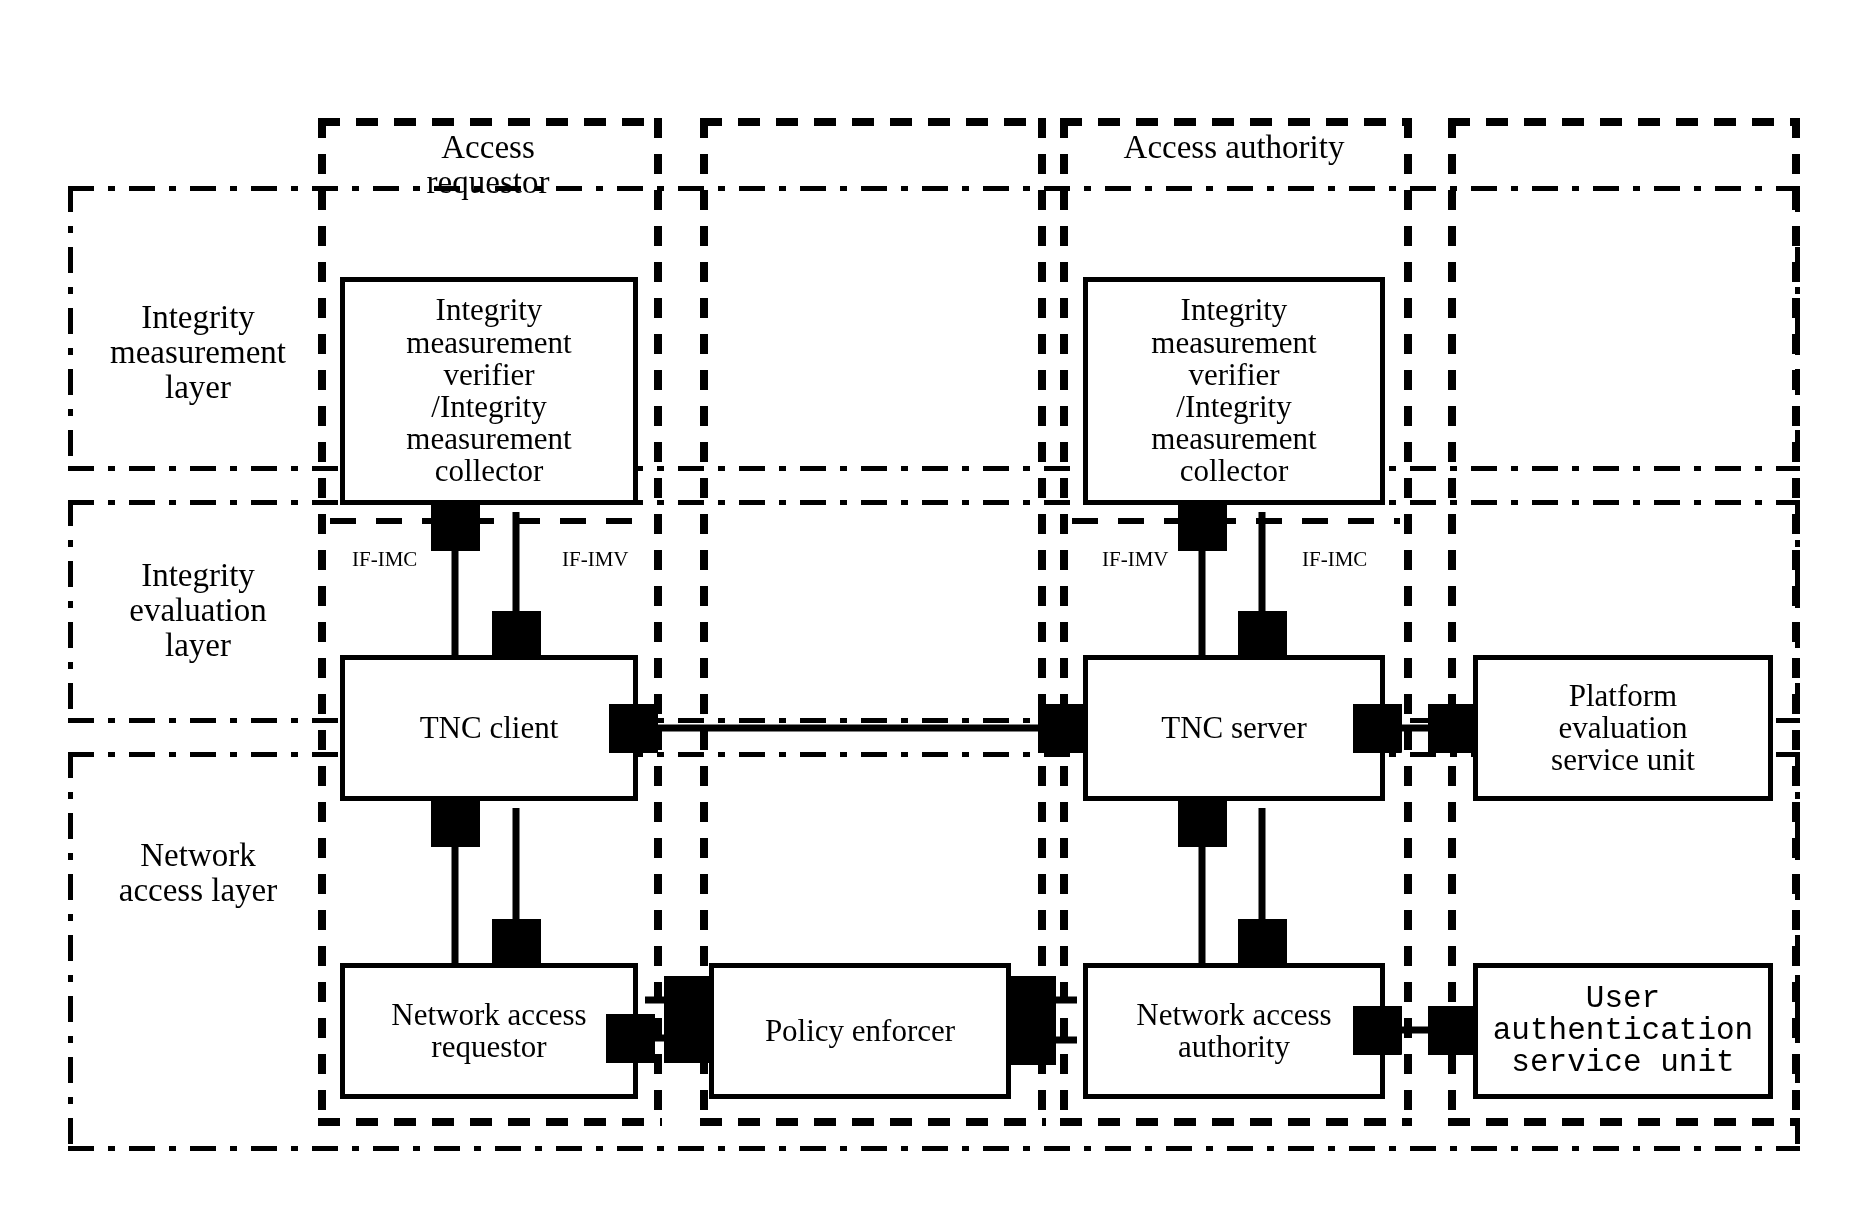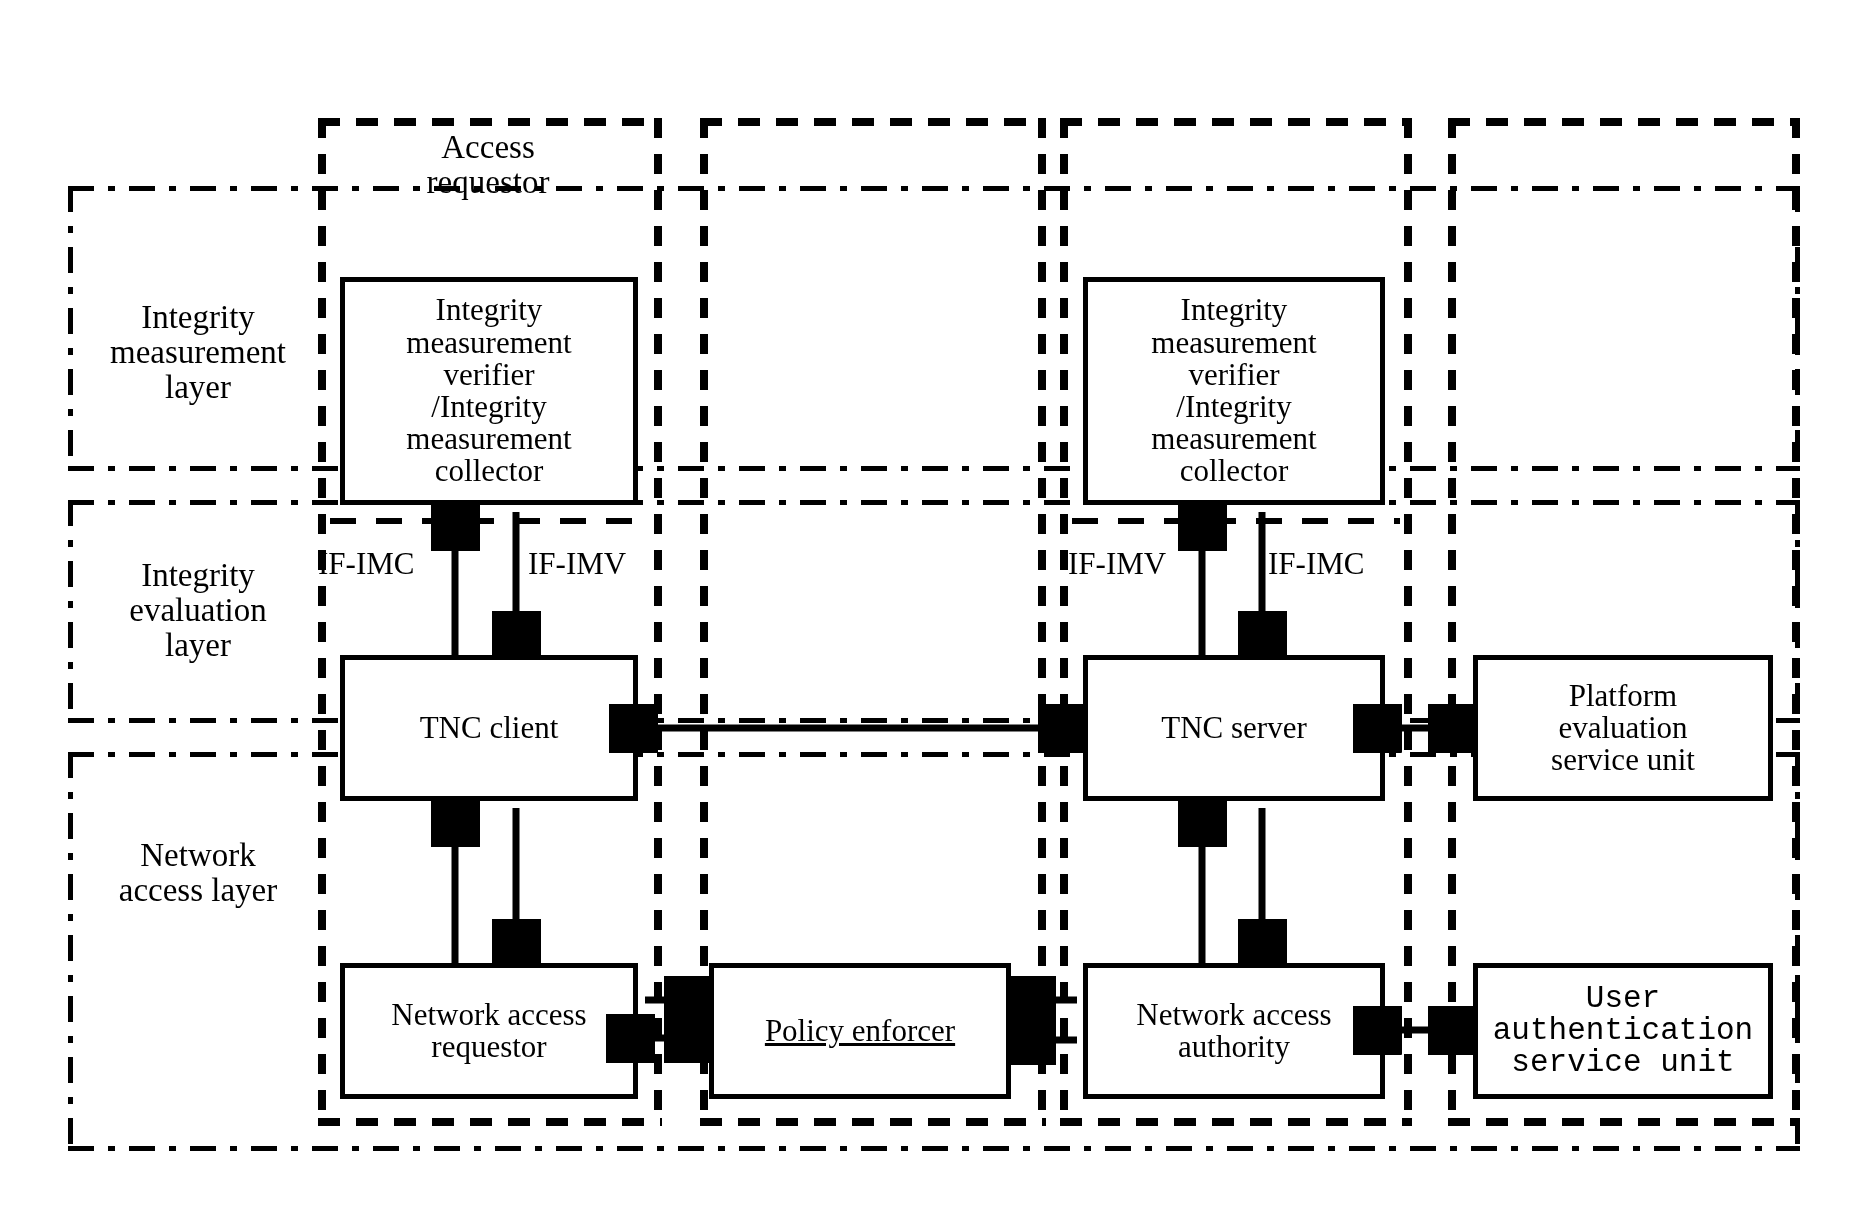--- a/index.html
+++ b/index.html
@@ -41,21 +41,21 @@
     display:flex;align-items:center;justify-content:center;
     text-align:center;line-height:1.04;font-size:31px;
     padding:2px 4px;
   }
 
   
   .lbl{
     position:absolute;text-align:center;line-height:1.06;
     font-size:33px;white-space:pre-line;
   }
-  .lbl-sm{font-size:31px;}
+  .lbl-sm{font-size:21px;margin-left:34px;}
 
   
   svg.arrows{position:absolute;left:0;top:0;width:1857px;height:1221px;overflow:visible;}
   svg.arrows line,svg.arrows path{stroke:#000;stroke-width:7;fill:none;}
 </style>
 </head>
 <body>
 
 <div id="root">
 
@@ -92,20 +92,21 @@
   <div class="entdot-h" style="left:1448px;top:118px;width:352px;"></div>
   <div class="entdot-h" style="left:1448px;top:1118px;width:352px;"></div>
   <div class="entdot-v" style="left:1448px;top:118px;height:1008px;"></div>
   <div class="entdot-v" style="left:1792px;top:118px;height:1008px;"></div>
 
   <div class="dash-h" style="left:330px;top:518px;width:320px;"></div>
   <div class="dash-h" style="left:1072px;top:518px;width:328px;"></div>
 
   <div class="lbl" style="left:318px;top:130px;width:340px;">Access
 requestor</div>
+  <div class="lbl" style="left:1058px;top:130px;width:352px;">Access authority</div>
 
   <div class="lbl" style="left:78px;top:300px;width:240px;">Integrity
 measurement
 layer</div>
   <div class="lbl" style="left:78px;top:558px;width:240px;">Integrity
 evaluation
 layer</div>
   <div class="lbl" style="left:78px;top:838px;width:240px;text-align:center;">Network
 access layer</div>
 
@@ -140,21 +141,21 @@
 evaluation
 service unit</span>
   </div>
 
   <div class="box" style="left:340px;top:963px;width:298px;height:136px;">
     <span style="white-space:pre-line;">Network access
 requestor</span>
   </div>
 
   <div class="box" style="left:709px;top:963px;width:302px;height:136px;">
-    <span style="white-space:pre-line;text-decoration:underline;">Policy enforcer</span>
+    <span style="white-space:pre-line;">Policy enforcer</span>
   </div>
 
   <div class="box" style="left:1083px;top:963px;width:302px;height:136px;">
     <span style="white-space:pre-line;">Network access
 authority</span>
   </div>
 
   <div class="box" style="left:1473px;top:963px;width:300px;height:136px;">
     <span style="white-space:pre-line;font-family:Liberation Mono, monospace;">User
 authentication

